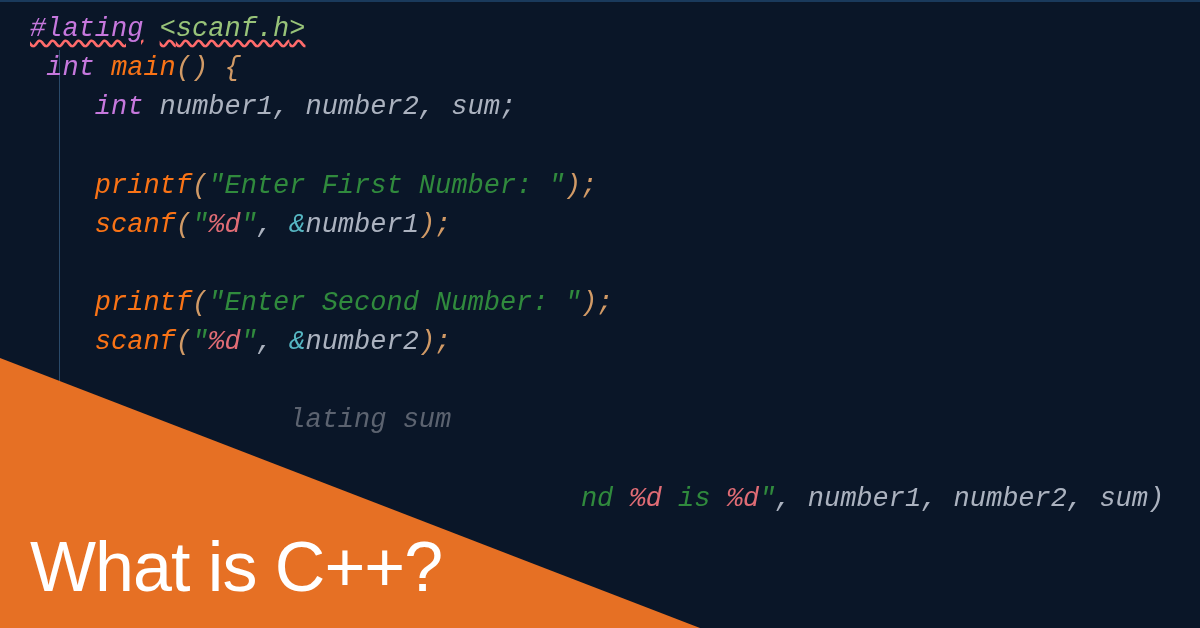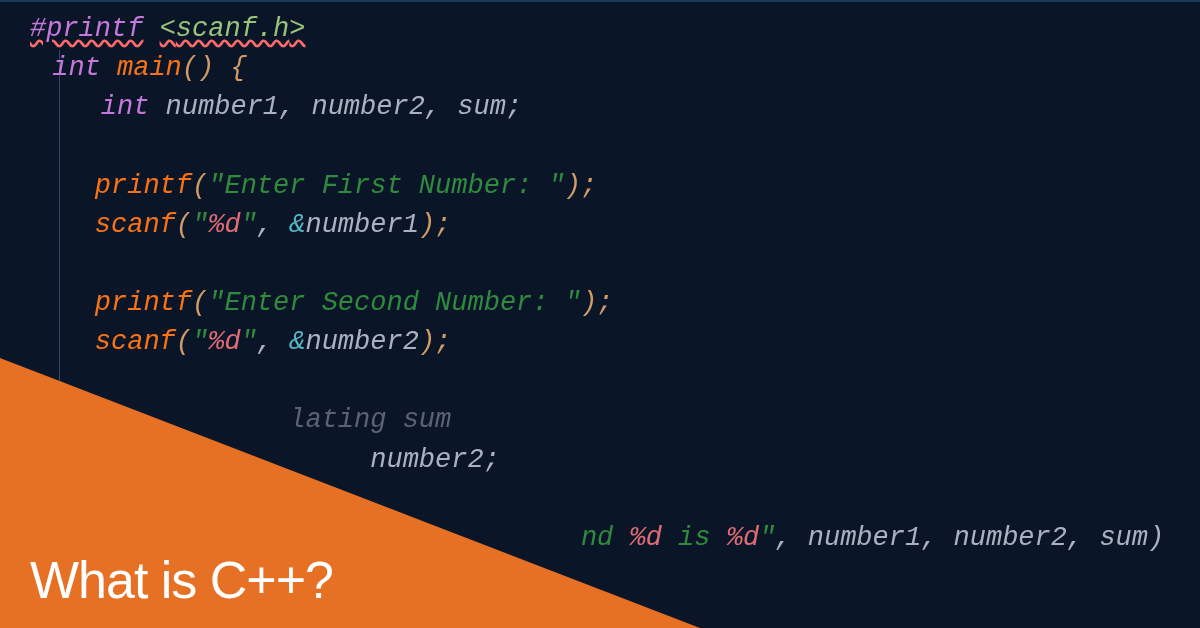--- a/index.html
+++ b/index.html
@@ -34,21 +34,21 @@
       z-index: 0;
     }
     .squiggle {
       text-decoration: underline;
       text-decoration-style: wavy;
       text-decoration-color: #ff6b6b;
       text-underline-offset: 3px;
     }
     .c-preprocessor { color: #c678dd; }
     .c-include-path { color: #98c379; }
-    .c-type { color: #c678dd; margin-left: 6px; }
+    .c-type { color: #c678dd; }
     .c-function { color: #f97316; }
     .c-identifier { color: #abb2bf; }
     .c-brace { color: #d19a66; }
     .c-paren { color: #d19a66; }
     .c-string { color: #308a3d; }
     .c-format { color: #e06c75; }
     .c-comment { color: #5c6370; margin-top: 12px; }
     .c-amp { color: #56b6c2; }
 
     .overlay-triangle {
@@ -61,42 +61,41 @@
       border-right: 700px solid transparent;
       z-index: 2;
     }
     .overlay-text {
       position: absolute;
       bottom: 10px;
       left: 30px;
       font-family: 'Arial', 'Helvetica', sans-serif;
       font-style: normal;
       font-weight: 400;
-      font-size: 52px;
+      font-size: 70px;
       color: #ffffff;
       z-index: 3;
       letter-spacing: -1px;
     }
   </style>
 </head>
 <body>
 
 <div class="indent-guide"></div>
 
 <div class="code-area">
-  <div class="code-line"><span class="c-preprocessor squiggle">#printf</span><span> </span><span class="c-include-path squiggle">&lt;</span><span class="c-include-path squiggle">scanf.h</span><span class="c-include-path squiggle">&gt;</span></div>
+  <div class="code-line"><span class="c-preprocessor squiggle">#lating</span><span> </span><span class="c-include-path squiggle">&lt;</span><span class="c-include-path squiggle">scanf.h</span><span class="c-include-path squiggle">&gt;</span></div>
   <div class="code-line"><span> </span><span class="c-type">int</span><span> </span><span class="c-function">main</span><span class="c-paren">()</span><span class="c-brace"> {</span></div>
   <div class="code-line"><span>    </span><span class="c-type">int</span><span class="c-identifier"> number1, number2, sum;</span></div>
   <div class="code-line"> </div>
   <div class="code-line"><span>    </span><span class="c-function">printf</span><span class="c-paren">(</span><span class="c-string">"Enter First Number: "</span><span class="c-paren">);</span></div>
   <div class="code-line"><span>    </span><span class="c-function">scanf</span><span class="c-paren">(</span><span class="c-string">"</span><span class="c-format">%d</span><span class="c-string">"</span><span class="c-identifier">, </span><span class="c-amp">&amp;</span><span class="c-identifier">number1</span><span class="c-paren">);</span></div>
   <div class="code-line"> </div>
   <div class="code-line"><span>    </span><span class="c-function">printf</span><span class="c-paren">(</span><span class="c-string">"Enter Second Number: "</span><span class="c-paren">);</span></div>
   <div class="code-line"><span>    </span><span class="c-function">scanf</span><span class="c-paren">(</span><span class="c-string">"</span><span class="c-format">%d</span><span class="c-string">"</span><span class="c-identifier">, </span><span class="c-amp">&amp;</span><span class="c-identifier">number2</span><span class="c-paren">);</span></div>
   <div class="code-line"> </div>
   <div class="code-line"><span>                </span><span class="c-comment">lating sum</span></div>
-  <div class="code-line"><span>                    </span><span class="c-identifier"> number2;</span></div>
   <div class="code-line"> </div>
   <div class="code-line"><span>                                  </span><span class="c-string">nd </span><span class="c-format">%d</span><span class="c-string"> is </span><span class="c-format">%d</span><span class="c-string">"</span><span class="c-identifier">, number1, number2, sum)</span></div>
 </div>
 
 <div class="overlay-triangle"></div>
 <div class="overlay-text">What is C++?</div>
 
 </body></html>

